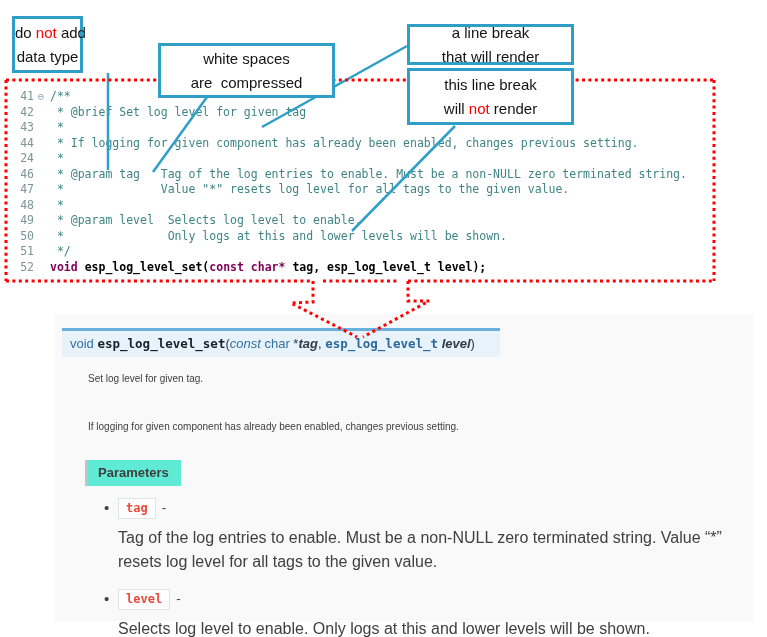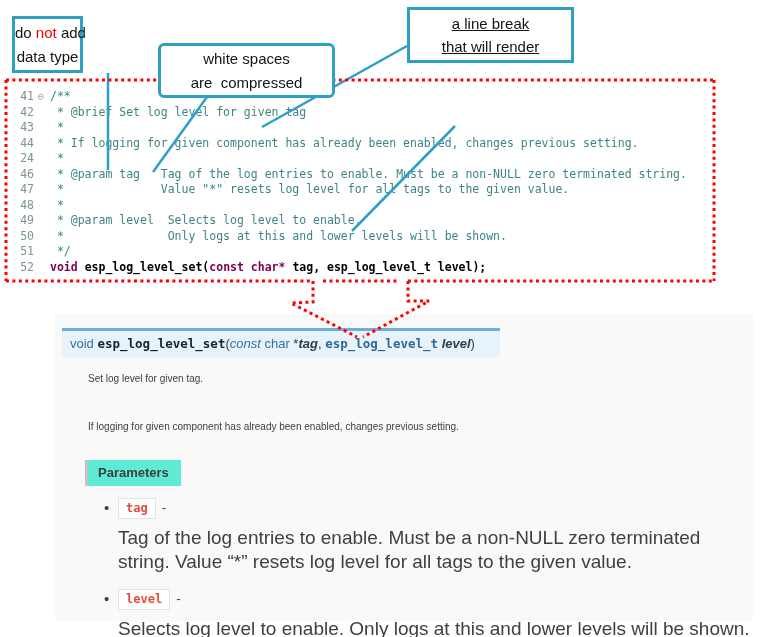--- a/index.html
+++ b/index.html
@@ -20,22 +20,22 @@
   svg.overlay { position:absolute; left:0; top:0; z-index:2; pointer-events:none; }
 
   .callout { position:absolute; z-index:3; box-sizing:border-box; background:#ffffff;
              border:3px solid #2f9fc8; text-align:center; color:#141414;
              font-size:15px; line-height:1.55; display:flex; flex-direction:column;
              justify-content:center; }
   .callout .cline { white-space:pre; }
   .red-word { color:#ff0000; }
 
   .co-1 { left:12px;  top:16px; width:71px;  height:57px; }
-  .co-2 { left:158px; top:43px; width:177px; height:55px;border-radius:6px; }
-  .co-3 { left:407px; top:7px;  width:167px; height:56px;text-decoration:underline; }
+  .co-2 { left:158px; top:43px; width:177px; height:55px; }
+  .co-3 { left:407px; top:24px;  width:167px; height:41px; }
   .co-4 { left:407px; top:68px; width:167px; height:57px; }
 
   
   .doc-panel { position:absolute; left:55px; top:314px; width:698px; height:307px;
                background:#f9f9f9; z-index:1; color:#404040; }
   .sig-bar { box-sizing:border-box; margin:14px 0 0 7px; width:438px;
              border-top:3px solid #6ab0de; background:#e7f2fa;
              padding:5px 8px 6px 8px; font-size:13px; white-space:nowrap; }
   .sig-kw    { color:#35719f; }
   .sig-kwi   { color:#35719f; font-style:italic; }
@@ -52,21 +52,21 @@
                   border-left:3px solid #c3c3c3; padding:5px 12px 6px 10px;
                   font-size:13px; font-weight:bold; color:#3f3f3f; }
 
   ul.param-list { list-style:none; margin:12px 0 0 0; padding:0; }
   li.param-item { position:relative; padding-left:63px; margin-bottom:15px; }
   .bullet { position:absolute; left:49px; top:1px; font-size:15px; color:#404040; }
   .param-chip { display:inline-block; box-sizing:border-box; border:1px solid #e1e4e5;
                 background:#ffffff; color:#e74c3c; font-family:"DejaVu Sans Mono", monospace;
                 font-size:12px; font-weight:bold; padding:2px 7px 3px 7px; }
   .param-sep { font-size:13.5px; color:#404040; margin-left:6px; }
-  .param-desc { margin-top:7px; font-size:19px; line-height:24px; width:632px; color:#404040; }
+  .param-desc { margin-top:7px; font-size:16px; line-height:24px; width:632px; color:#404040; }
 </style>
 </head>
 <body>
 
 <div class="stage">
 
   <div class="editor-area">
     <div id="code-lines">
         <div class="crow">
           <span class="gut">41</span>
@@ -156,20 +156,24 @@
       <div class="cline"><span>data type</span></div>
     </div>
   <div class="callout co-2">
       <div class="cline"><span>white spaces</span></div>
       <div class="cline"><span>are  compressed</span></div>
     </div>
   <div class="callout co-3">
       <div class="cline"><span>a line break</span></div>
       <div class="cline"><span>that will render</span></div>
     </div>
+  <div class="callout co-4">
+      <div class="cline"><span>this line break</span></div>
+      <div class="cline"><span>will </span><span class="red-word">not</span><span> render</span></div>
+    </div>
 
   <div class="doc-panel">
     <div class="sig-bar" id="sig-bar"><span class="sig-kw">void </span><span class="sig-name">esp_log_level_set</span><span class="sig-plain">(</span><span class="sig-kwi">const</span><span class="sig-plain">  </span><span class="sig-kw">char</span><span class="sig-plain"> *</span><span class="sig-param">tag</span><span class="sig-plain">, </span><span class="sig-type">esp_log_level_t</span><span class="sig-plain"> </span><span class="sig-param">level</span><span class="sig-plain">)</span></div>
     <p class="doc-p brief">Set log level for given tag.</p>
     <p class="doc-p descr">If logging for given component has already been enabled, changes previous setting.</p>
     <div class="params-label">Parameters</div>
     <ul class="param-list" id="param-list">
         <li class="param-item">
           <span class="bullet">•</span>
           <div><span class="param-chip">tag</span><span class="param-sep">-</span></div>

